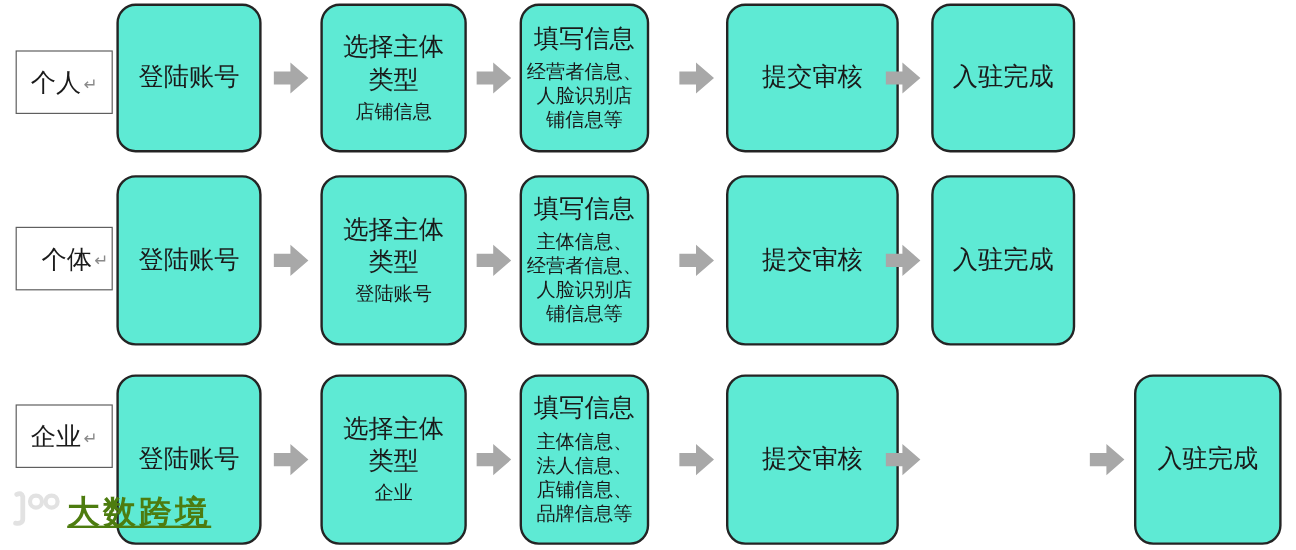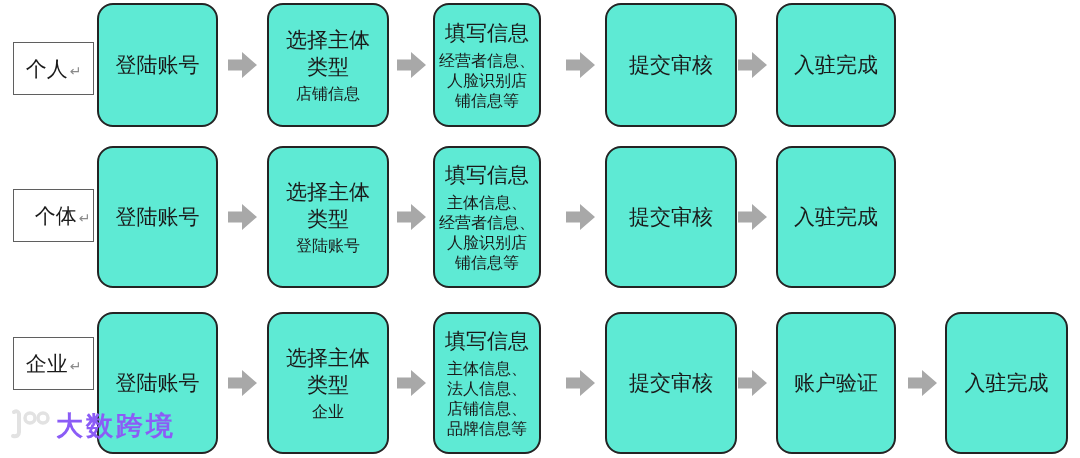--- a/index.html
+++ b/index.html
@@ -40,21 +40,21 @@
   }
   .return-mark{
     font-size:14px;color:#8a8a8a;margin-left:2px;margin-top:4px;
   }
   .flow-arrow{position:absolute;width:30px;height:28px;}
   .flow-arrow svg{display:block;width:100%;height:100%;}
   
   .c1{left:97px;width:121px;}
   .c2{left:267px;width:122px;}
   .c3{left:433px;width:108px;}
-  .c4{left:605px;width:132px;}
+  .c4{left:605px;width:144px;}
   .c5{left:776px;width:120px;}
   .c6{left:945px;width:123px;}
   
   .r1{top:3px;height:124px;}
   .r2{top:146px;height:142px;}
   .r3{top:312px;height:142px;}
   .label-pos{left:13px;width:81px;height:53px;}
   .lr1{top:42px;}
   .lr2{top:189px;padding-left:18px;}
   .lr3{top:337px;}
@@ -68,21 +68,22 @@
   .a5{left:908px;}
   
   .watermark{
     position:absolute;left:6px;top:406px;
     display:flex;align-items:center;
     color:#e2e2e2;
     user-select:none;
   }
   .wm-text{
     font-size:27px;font-weight:bold;letter-spacing:3px;
-    color:#8b5cf6;
+    color:#4d7c0f;
+    text-decoration:underline;
   }
   .wm-logo{margin-right:4px;}
 </style>
 </head>
 <body>
 
 <div class="canvas">
 
   <div class="row-label label-pos lr1">
     <span>个人</span>
@@ -213,23 +214,20 @@
       </svg>
   </div>
   <div class="flow-box r3 c4">
     <div class="box-title">提交审核</div>
   </div>
   <div class="flow-arrow a4 ar3">
     <svg viewBox="0 0 30 28">
         <path d="M0 8.5 H14 V1 L29 14 L14 27 V19.5 H0 Z" fill="#a8a8a8"></path>
       </svg>
   </div>
-  <div class="flow-box r3 c5">
-    <div class="box-title">账户验证</div>
-  </div>
   <div class="flow-arrow a5 ar3">
     <svg viewBox="0 0 30 28">
         <path d="M0 8.5 H14 V1 L29 14 L14 27 V19.5 H0 Z" fill="#a8a8a8"></path>
       </svg>
   </div>
   <div class="flow-box r3 c6">
     <div class="box-title">入驻完成</div>
   </div>
 
   <div class="watermark">

